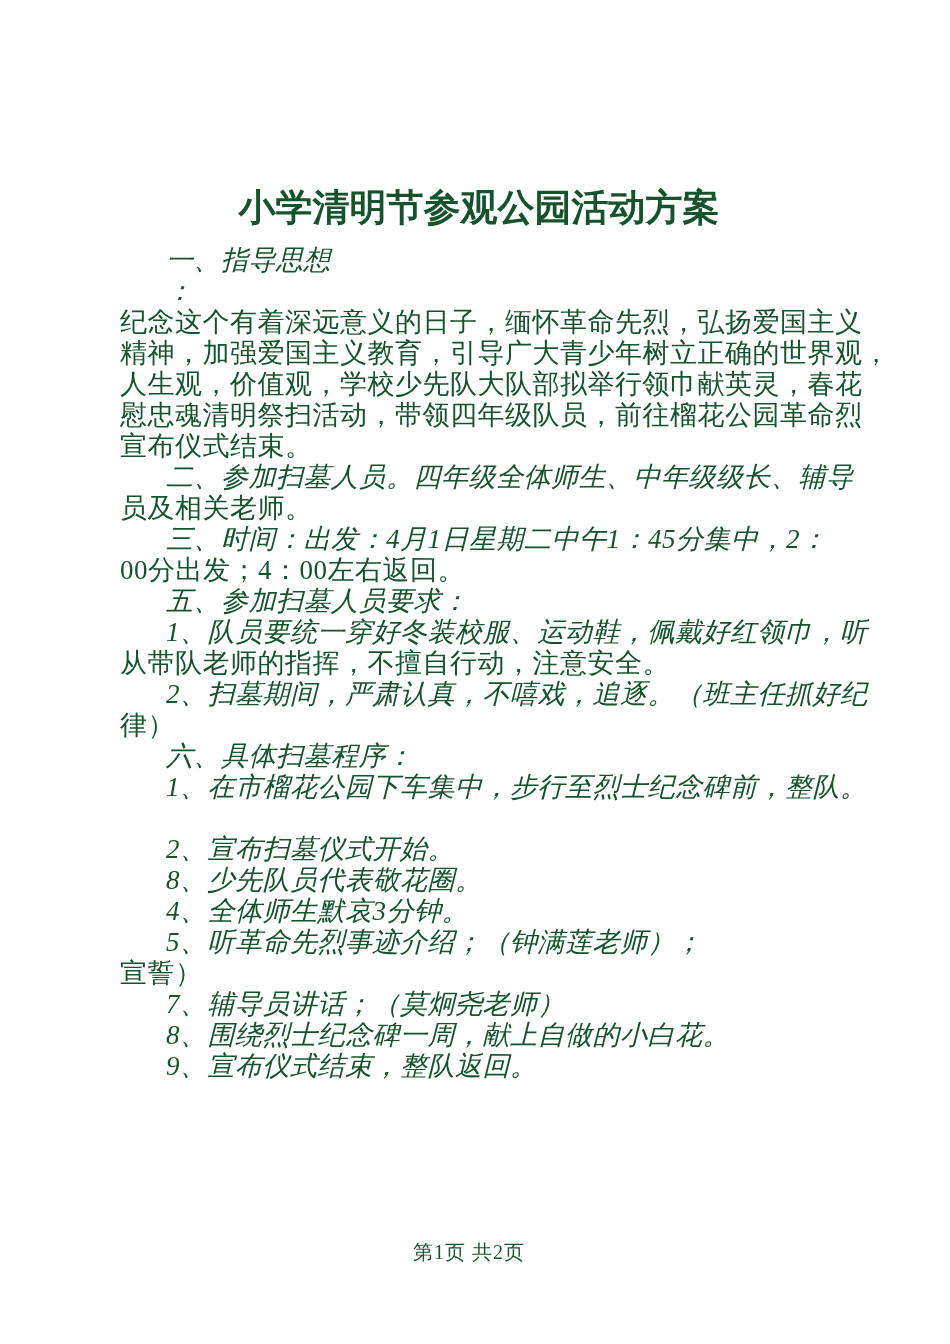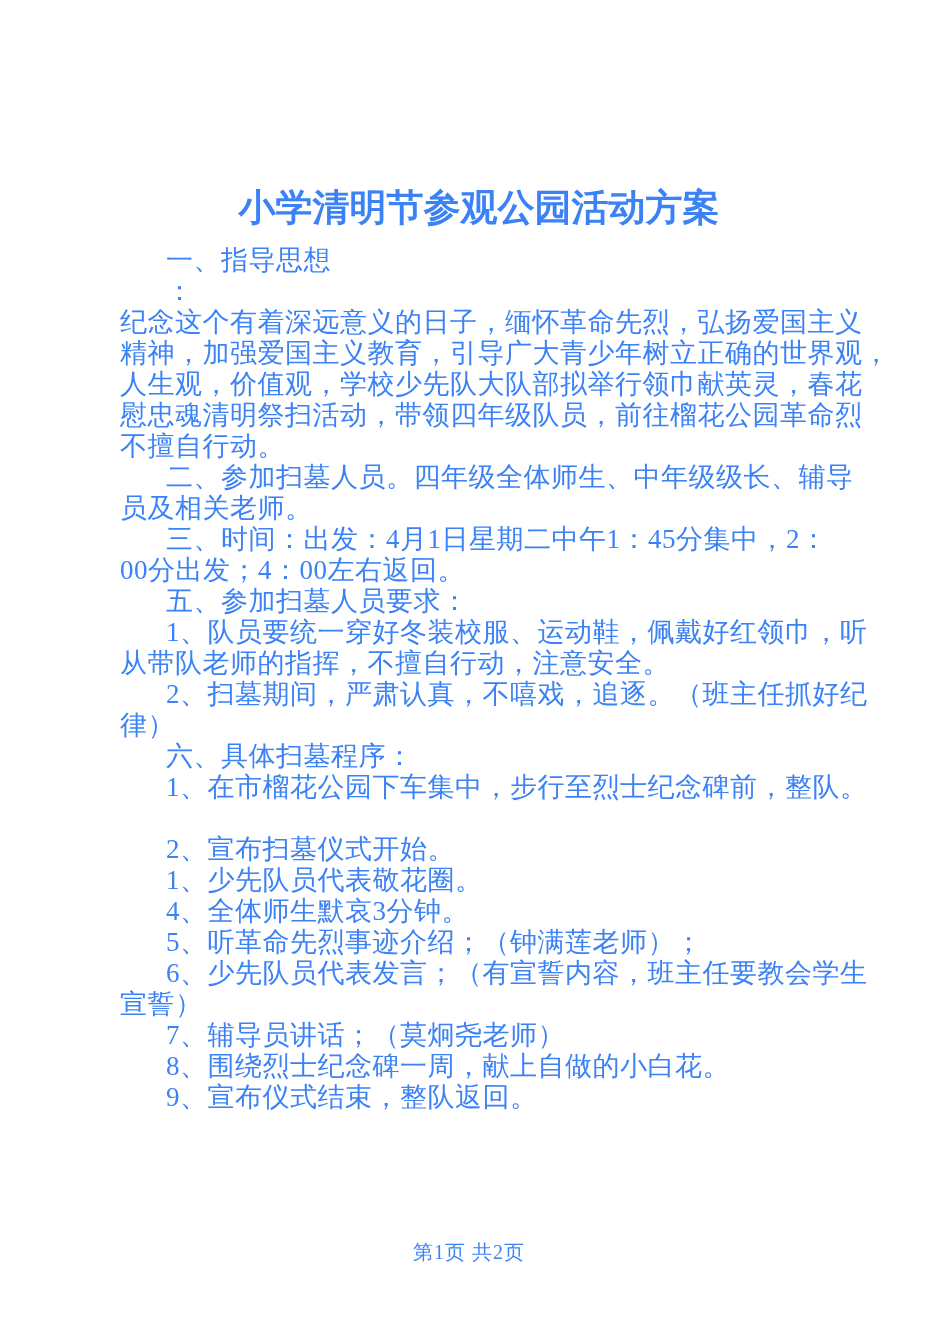--- a/index.html
+++ b/index.html
@@ -5,21 +5,21 @@
   html, body {
     margin: 0;
     padding: 0;
     background: #ffffff;
   }
   .page {
     position: relative;
     width: 950px;
     height: 1344px;
     background: #ffffff;
-    color: #3b82f6;
+    color: #14532d;
     font-family: "Liberation Serif", "DejaVu Serif", serif;
     overflow: hidden;
   }
   .content {
     position: absolute;
     left: 120px;
     top: 186px;
     width: 718px;
   }
   .doc-title {
@@ -33,20 +33,21 @@
   }
   .ln {
     font-size: 27px;
     line-height: 31px;
     height: 31px;
     letter-spacing: 0.5px;
     white-space: nowrap;
   }
   .ind {
     padding-left: 46px;
+    font-style: italic;
   }
   .page-footer {
     position: absolute;
     left: 413px;
     top: 1240px;
     font-size: 20px;
     line-height: 24px;
     letter-spacing: 1px;
     white-space: nowrap;
   }
@@ -57,38 +58,37 @@
 <div class="page">
   <div class="content">
     <div class="doc-title">小学清明节参观公园活动方案</div>
 
     <div class="ln ind">一、指导思想</div>
     <div class="ln ind">：</div>
     <div class="ln">纪念这个有着深远意义的日子，缅怀革命先烈，弘扬爱国主义</div>
     <div class="ln">精神，加强爱国主义教育，引导广大青少年树立正确的世界观，</div>
     <div class="ln">人生观，价值观，学校少先队大队部拟举行领巾献英灵，春花</div>
     <div class="ln">慰忠魂清明祭扫活动，带领四年级队员，前往榴花公园革命烈</div>
-    <div class="ln">不擅自行动。</div>
+    <div class="ln">宣布仪式结束。</div>
     <div class="ln ind">二、参加扫墓人员。四年级全体师生、中年级级长、辅导</div>
     <div class="ln">员及相关老师。</div>
     <div class="ln ind">三、时间：出发：4月1日星期二中午1：45分集中，2：</div>
     <div class="ln">00分出发；4：00左右返回。</div>
     <div class="ln ind">五、参加扫墓人员要求：</div>
     <div class="ln ind">1、队员要统一穿好冬装校服、运动鞋，佩戴好红领巾，听</div>
     <div class="ln">从带队老师的指挥，不擅自行动，注意安全。</div>
     <div class="ln ind">2、扫墓期间，严肃认真，不嘻戏，追逐。（班主任抓好纪</div>
     <div class="ln">律）</div>
     <div class="ln ind">六、具体扫墓程序：</div>
     <div class="ln ind">1、在市榴花公园下车集中，步行至烈士纪念碑前，整队。</div>
     <div class="ln"></div>
     <div class="ln ind">2、宣布扫墓仪式开始。</div>
-    <div class="ln ind">1、少先队员代表敬花圈。</div>
+    <div class="ln ind">8、少先队员代表敬花圈。</div>
     <div class="ln ind">4、全体师生默哀3分钟。</div>
     <div class="ln ind">5、听革命先烈事迹介绍；（钟满莲老师）；</div>
-    <div class="ln ind">6、少先队员代表发言；（有宣誓内容，班主任要教会学生</div>
     <div class="ln">宣誓）</div>
     <div class="ln ind">7、辅导员讲话；（莫炯尧老师）</div>
     <div class="ln ind">8、围绕烈士纪念碑一周，献上自做的小白花。</div>
     <div class="ln ind">9、宣布仪式结束，整队返回。</div>
   </div>
 
   <div class="page-footer">第1页 共2页</div>
 </div>
 
 </body></html>

